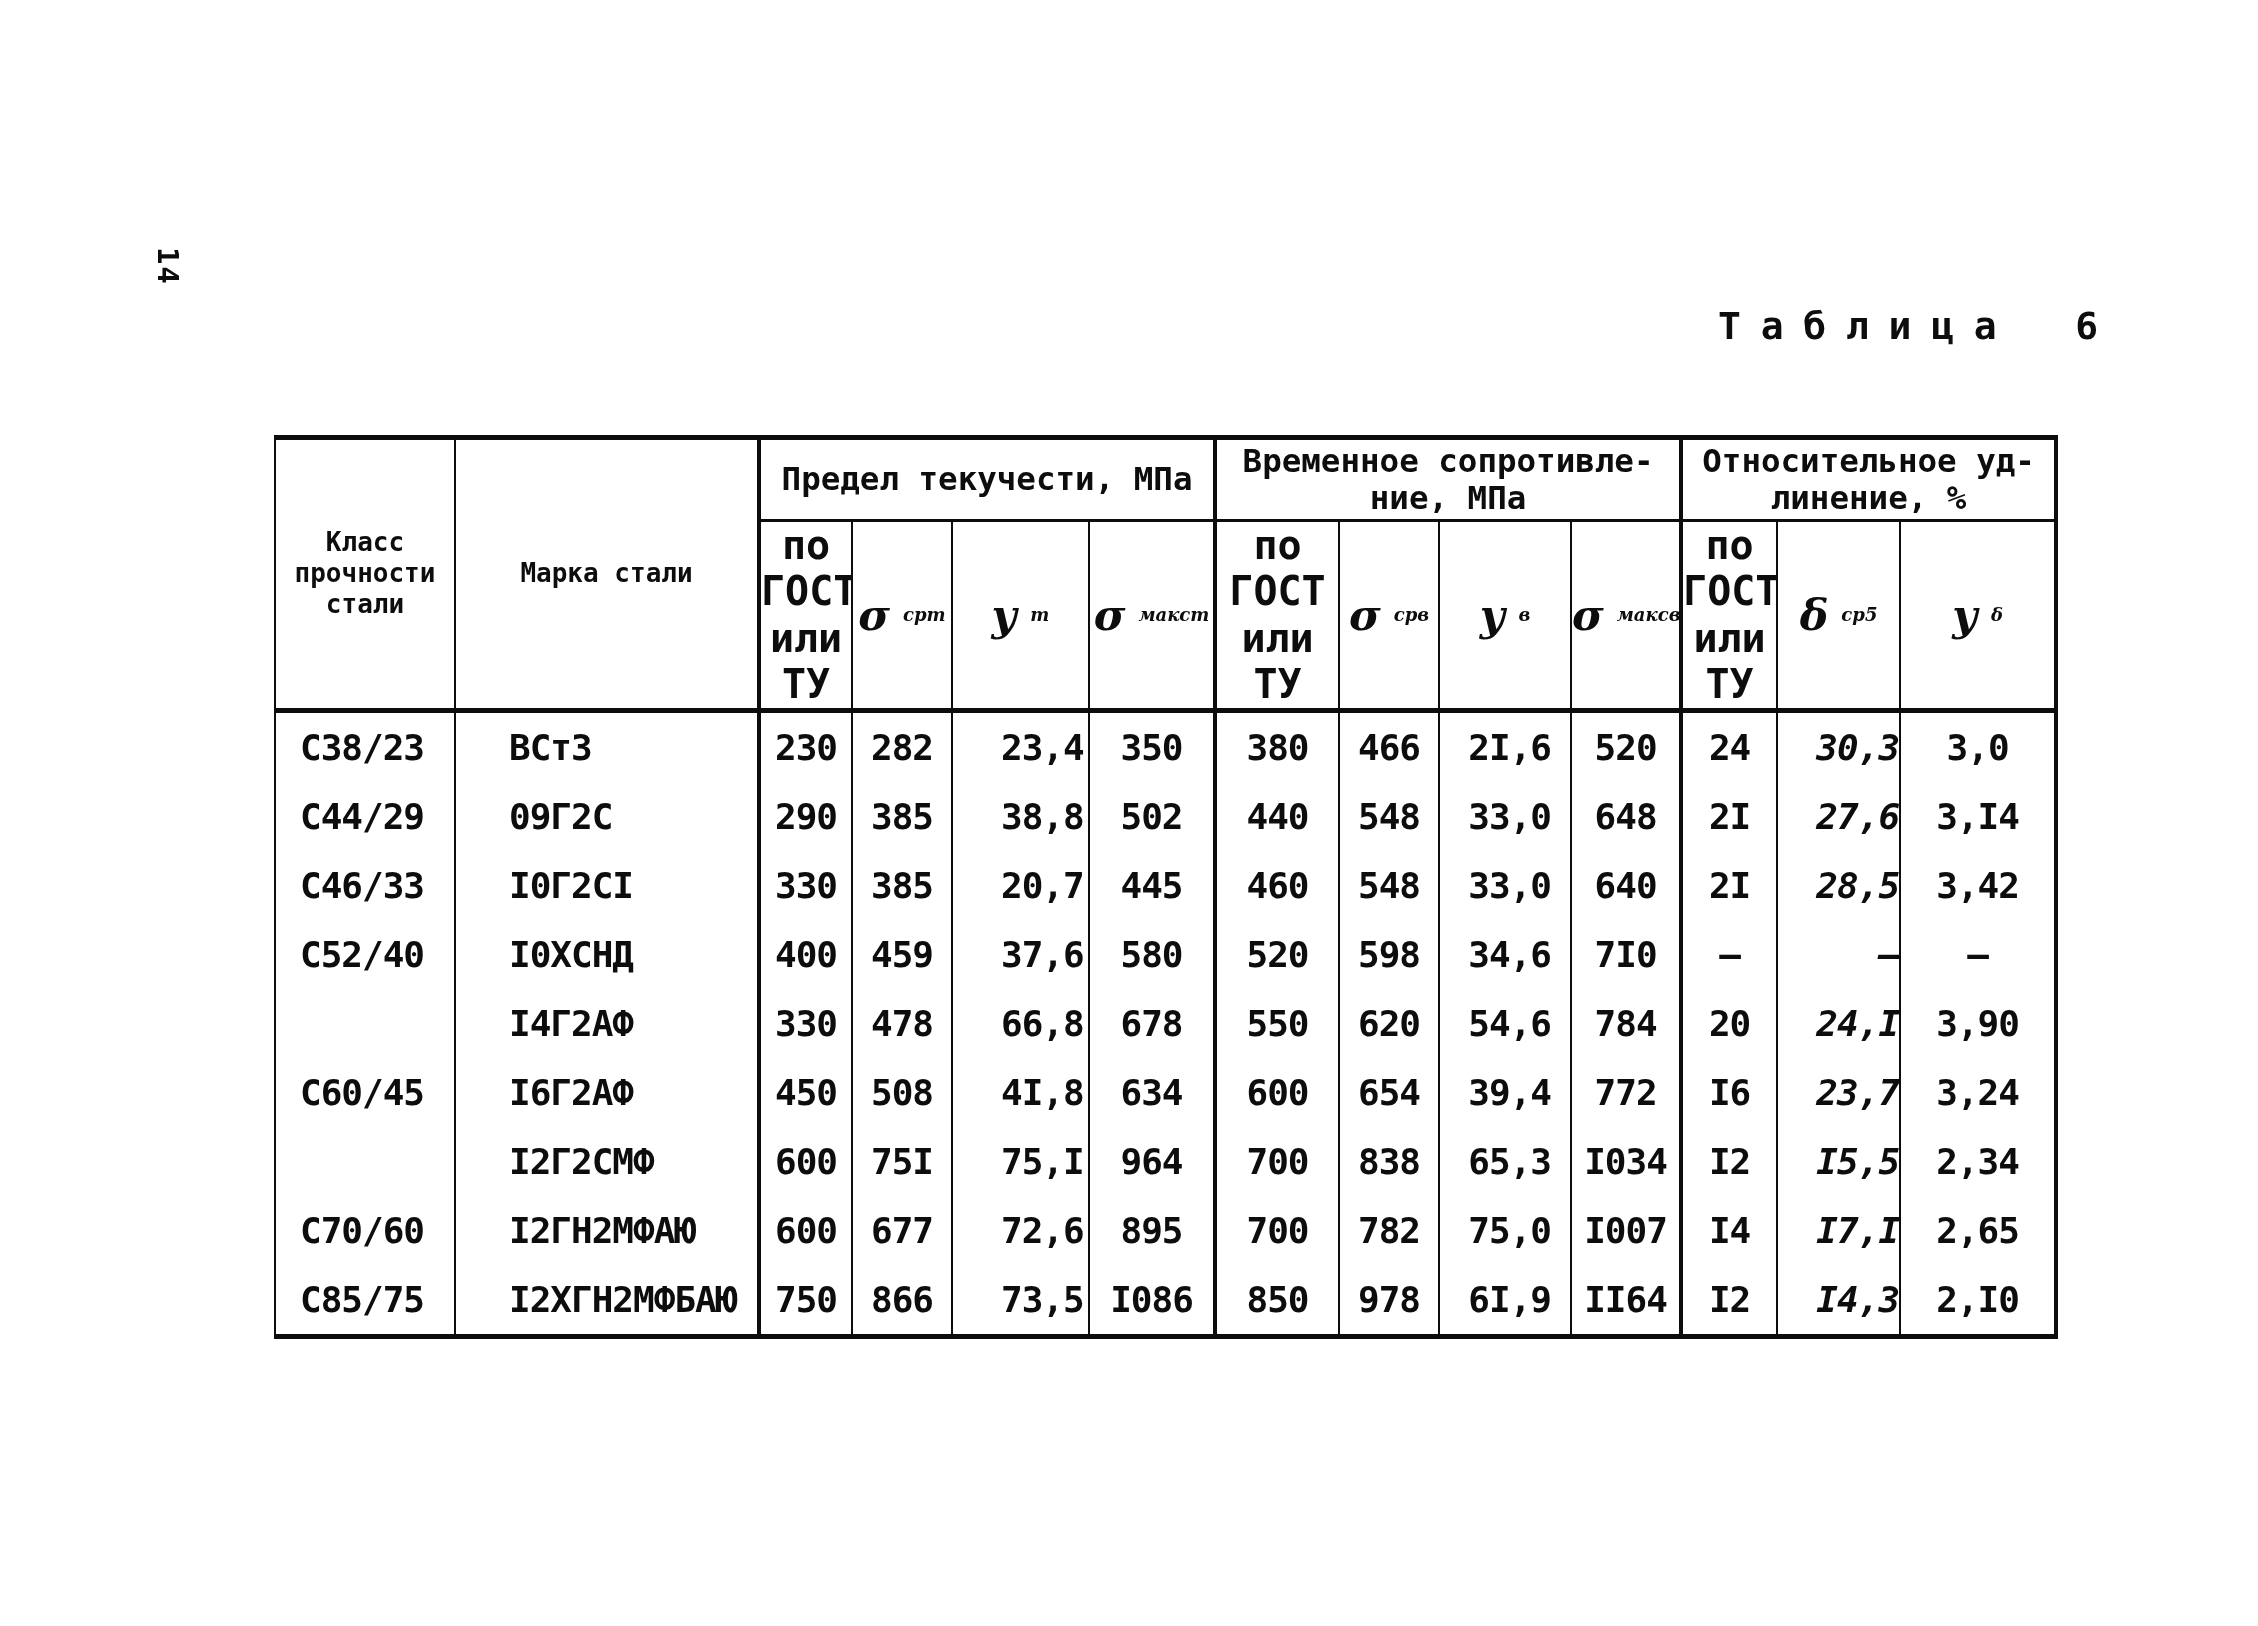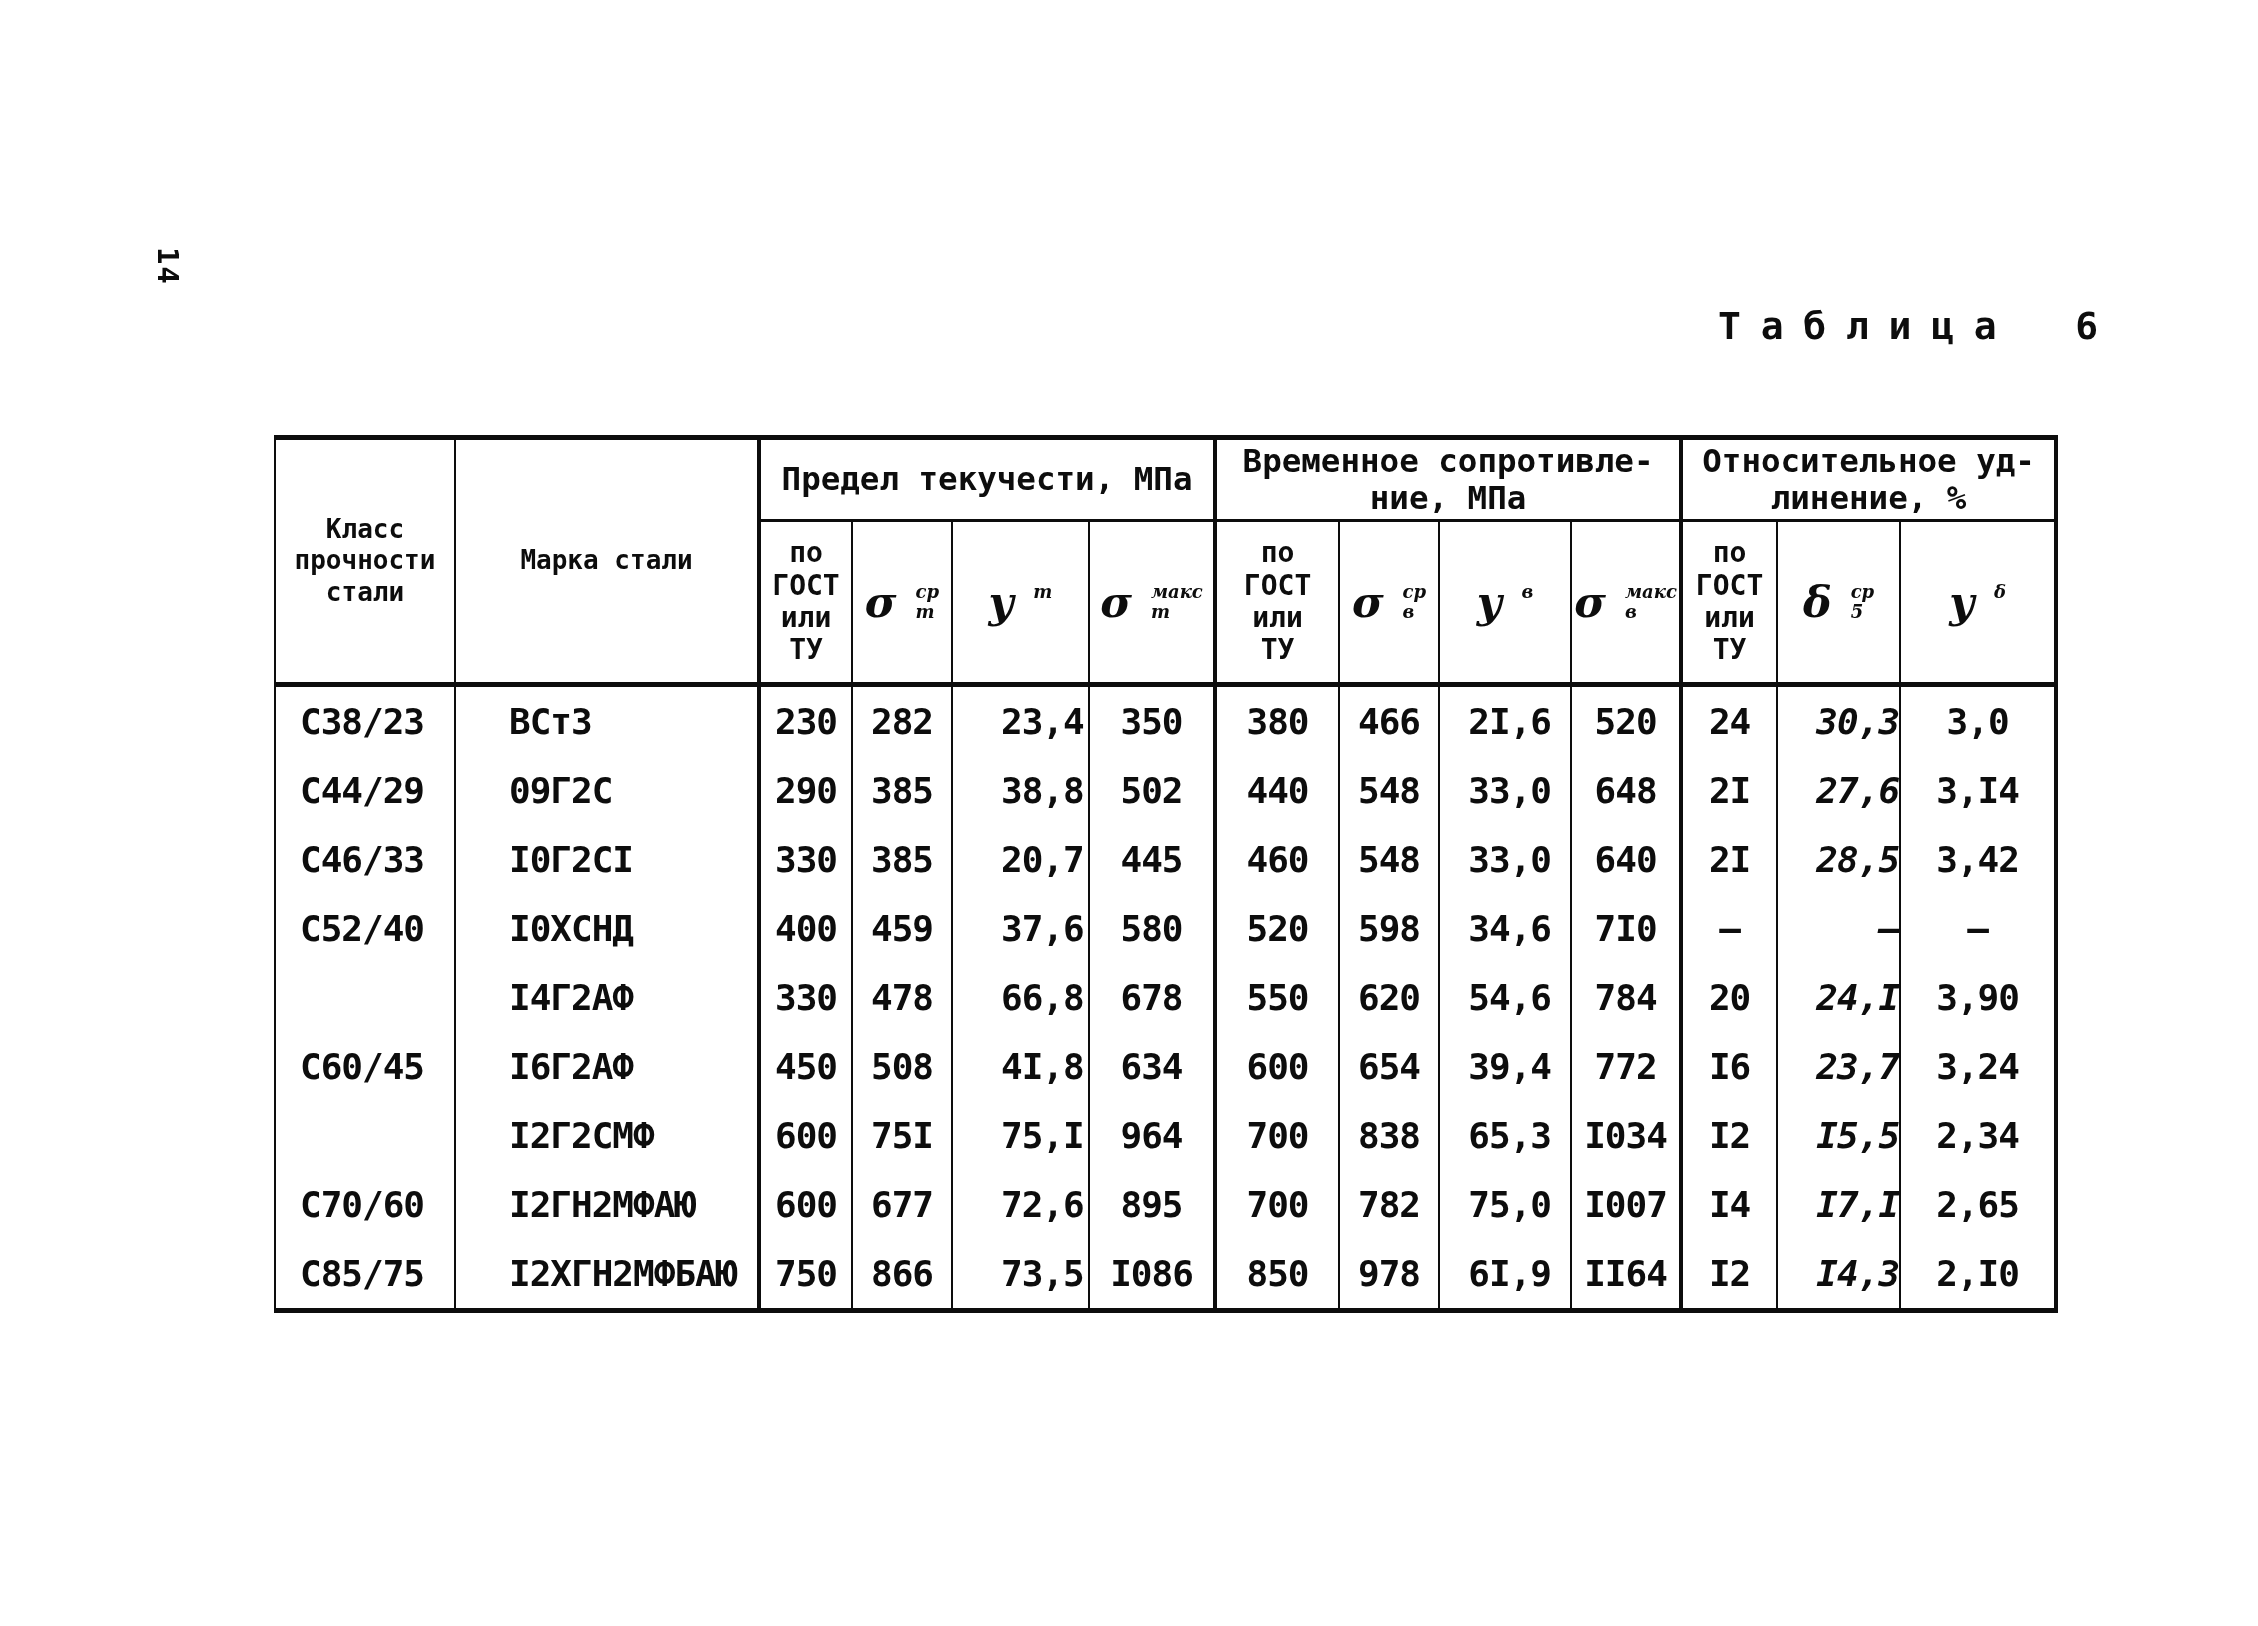--- a/index.html
+++ b/index.html
@@ -85,39 +85,38 @@
     white-space: pre-line;
     line-height: 1.2;
   }
   #subheader-row th {
     height: 160px;
     border-bottom: 5.7px solid #0d0d0d;
     vertical-align: middle;
     text-align: center;
   }
   #subheader-row th.gost-cell {
-    font-size: 28px;
+    font-size: 40px;
     line-height: 1.16;
     white-space: pre-line;
   }
   .sym-wrap { display: inline-flex; align-items: center; }
   .sym-base {
     font-style: italic;
     font-size: 43px;
     font-family: "DejaVu Serif", serif;
     font-weight: 700;
   }
   .sym-stack {
     display: inline-flex;
-    flex-direction: column;
-    margin-left: 19px;
+    margin-left: 13px;
     font-size: 18px;
     font-style: italic;
     line-height: 1.1;
-    text-align: left;
+    text-align: right;
     font-family: "DejaVu Serif", serif;
   }
   .sym-sub:empty { height: 20px; }
   .sym-sup:empty { height: 20px; }
   
   tbody td {
     height: 69px;
     font-size: 36px;
     vertical-align: middle;
     letter-spacing: -1px;

